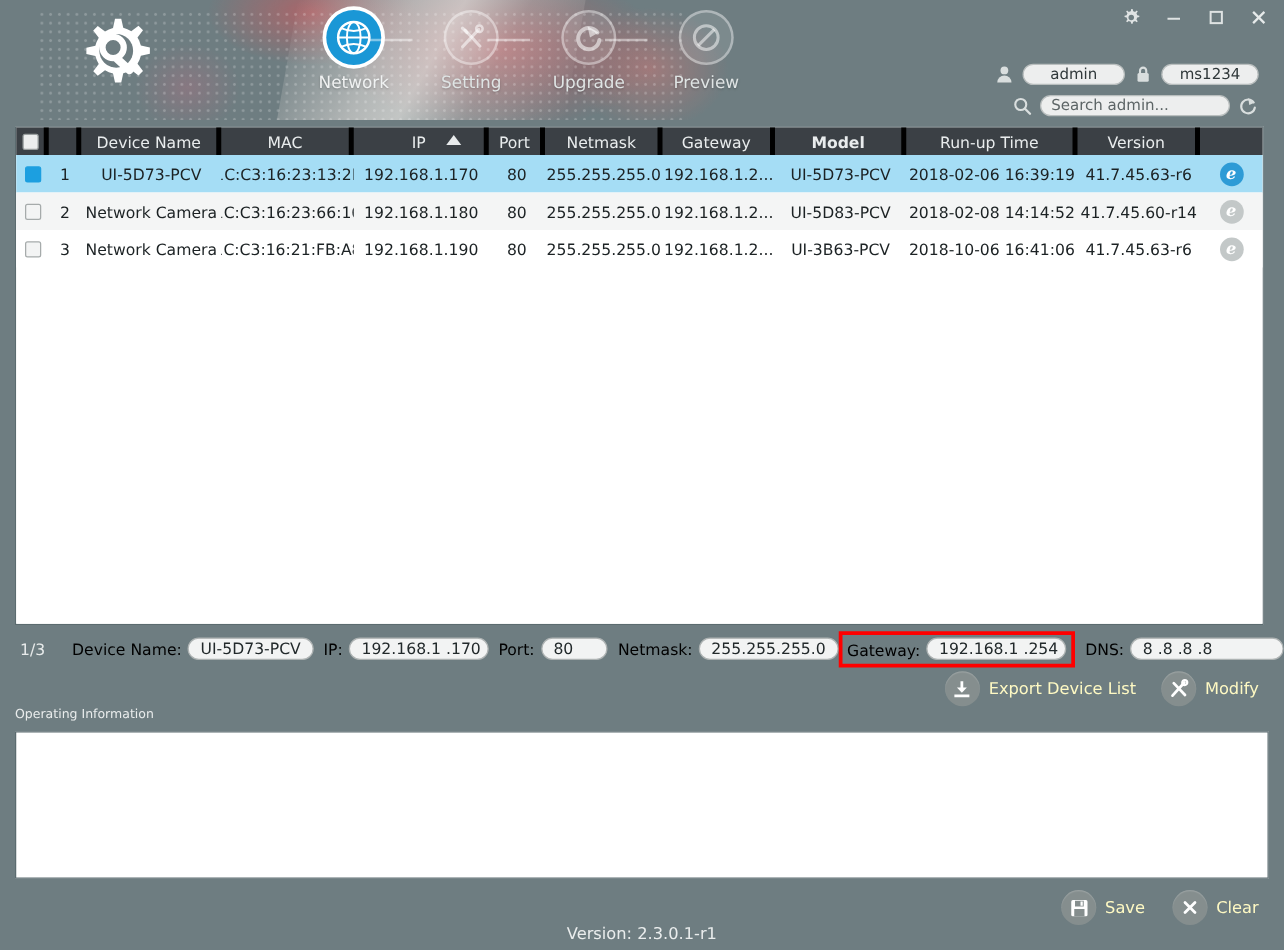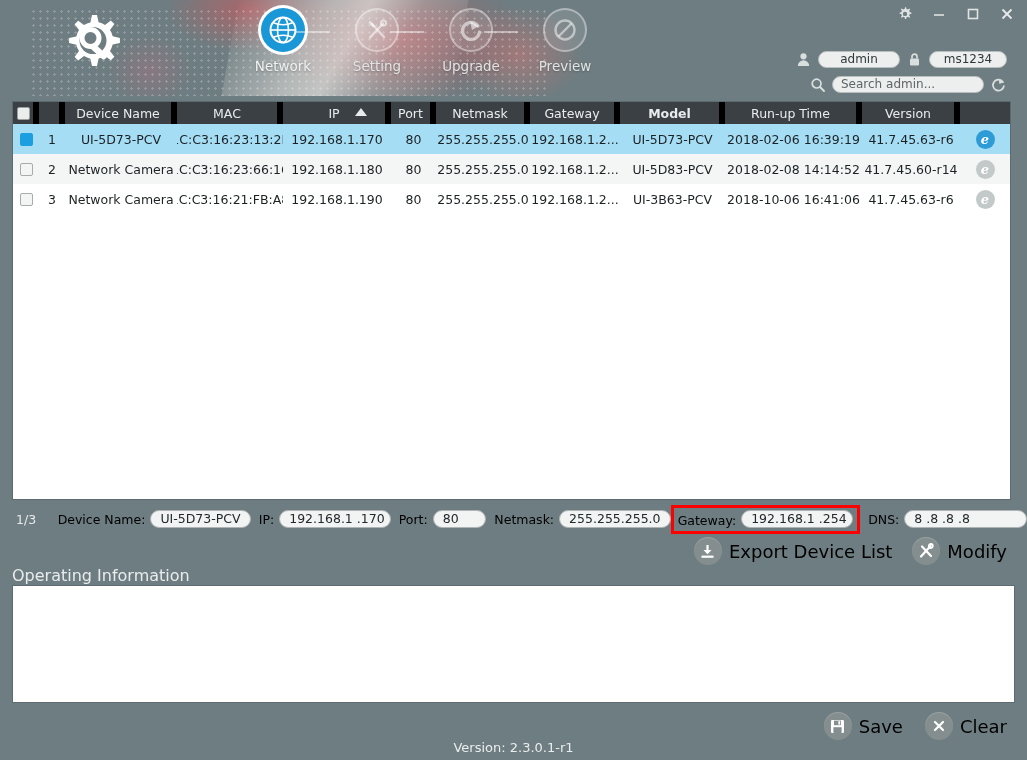--- a/index.html
+++ b/index.html
@@ -136,21 +136,21 @@
   .thead {
     display: flex;
     height: 22px;
     background: #3b4045;
     color: #e9eced;
     font-size: 12.5px;
   }
   .th {
     display: flex; align-items: center; justify-content: center;
     height: 22px;
-    border-right: 6px solid #000000;
+    border-right: 4px solid #000000;
     position: relative;
     cursor: pointer;
     white-space: nowrap;
     overflow: hidden;
   }
   .th:last-child { border-right: none; }
   .sort-caret {
     position: absolute; right: 18px; top: 6px;
     width: 0; height: 0;
     border-left: 6px solid transparent;
@@ -240,26 +240,26 @@
     position: absolute; right: 20px; top: 537px;
     display: flex; align-items: center; gap: 20px;
   }
   .abtn { display: flex; align-items: center; gap: 7px; cursor: pointer; }
   .abtn-circle {
     width: 28px; height: 28px; border-radius: 50%;
     background: #858e8e;
     display: flex; align-items: center; justify-content: center;
     box-shadow: inset 0 1px 1px rgba(255,255,255,.18);
   }
-  .abtn-label { font-size: 18px; color: #000000; }
+  .abtn-label { font-size: 13px; color: #fef9c3; }
 
   
   .oplabel {
     position: absolute; left: 12px; top: 566px;
-    font-size: 16px; color: #e9ecec;
+    font-size: 10px; color: #e9ecec;
   }
   .opbox {
     position: absolute; left: 12px; top: 585px;
     width: 1003px; height: 118px;
     background: #ffffff;
     border: 1px solid #5b6b6f;
   }
 
   
   .bottom-row {

